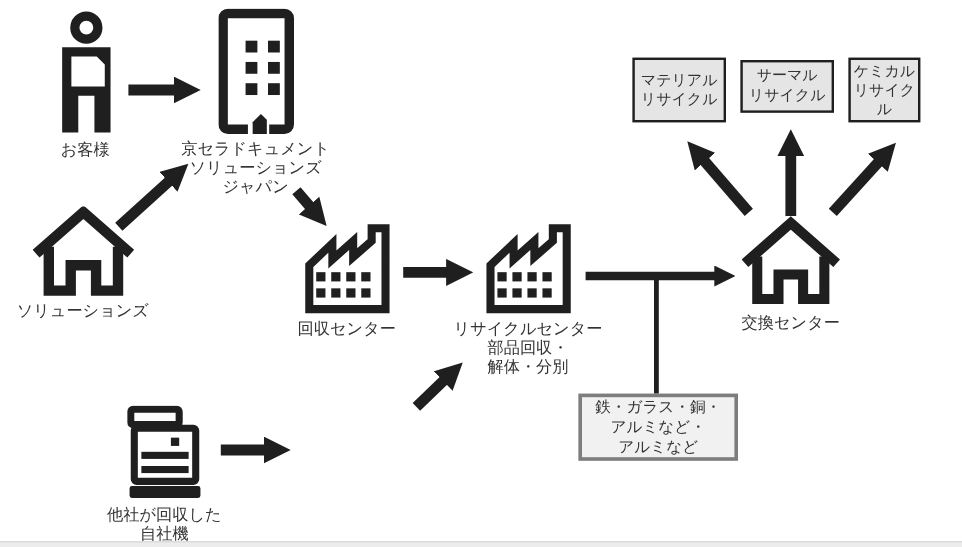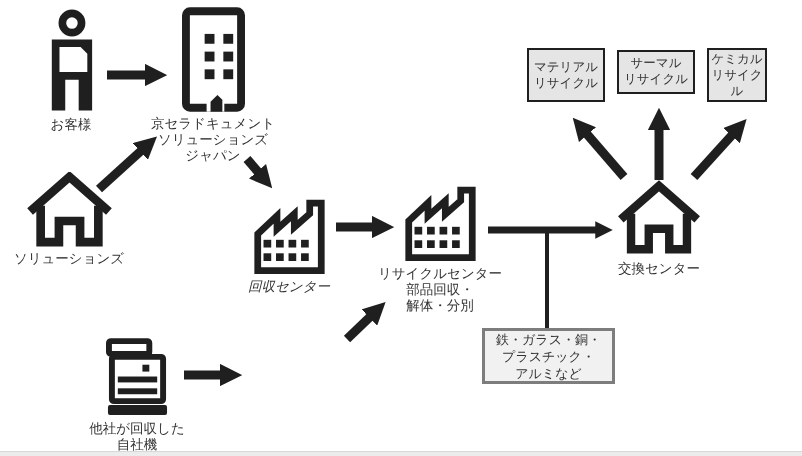--- a/index.html
+++ b/index.html
@@ -78,21 +78,21 @@
   </div>
 
   <div class="node" style="left:12px;top:172px;width:114px;">
     <svg width="85" height="75" viewBox="0 0 88 78">
       <path d="M14,35 V73 H33 V51 H55 V73 H74 V35" fill="#ffffff" stroke="#1f1f1f" stroke-width="9" stroke-linejoin="miter"></path>
       <path d="M3,41 L44,5 L85,41" fill="none" stroke="#1f1f1f" stroke-width="9" stroke-linejoin="miter"></path>
     </svg>
     <div class="lbl">ソリューションズ</div>
   </div>
 
-  <div class="node" style="left:237px;top:195px;width:104px;font-style:italic;">
+  <div class="node" style="left:237px;top:182px;width:104px;">
     <svg width="77" height="80" viewBox="0 0 80 82">
       <path d="M7,78 V40 L27,21 V35 L45,19 V33 L61,19 V8 H73 V78 Z" fill="#ffffff" stroke="#1f1f1f" stroke-width="7" stroke-linejoin="miter"></path>
       <rect x="13" y="46" width="8" height="8" fill="#1f1f1f"></rect>
         <rect x="26" y="46" width="8" height="8" fill="#1f1f1f"></rect>
       <rect x="39" y="46" width="8" height="8" fill="#1f1f1f"></rect>
         <rect x="52" y="46" width="8" height="8" fill="#1f1f1f"></rect>
       <rect x="13" y="60" width="8" height="8" fill="#1f1f1f"></rect>
         <rect x="26" y="60" width="8" height="8" fill="#1f1f1f"></rect>
       <rect x="39" y="60" width="8" height="8" fill="#1f1f1f"></rect>
         <rect x="52" y="60" width="8" height="8" fill="#1f1f1f"></rect>
@@ -155,22 +155,22 @@
       <div>リサイクル</div>
     </div>
   </div>
   <div class="outbox" style="left:707px;top:48px;width:60px;height:54px;">
     <div>
       <div>ケミカル</div>
       <div>リサイクル</div>
     </div>
   </div>
 
-  <div class="matbox" style="left:482px;top:328px;width:133px;height:56px;">
+  <div class="matbox" style="left:482px;top:328px;width:133px;height:56px;align-items:flex-end;">
     <div>
       <div>鉄・ガラス・銅・</div>
-      <div>プラスチック・</div>
+      <div>アルミなど・</div>
       <div>アルミなど</div>
     </div>
   </div>
 
   <div class="bottom-strip"></div>
 </div>
 
 </body></html>

